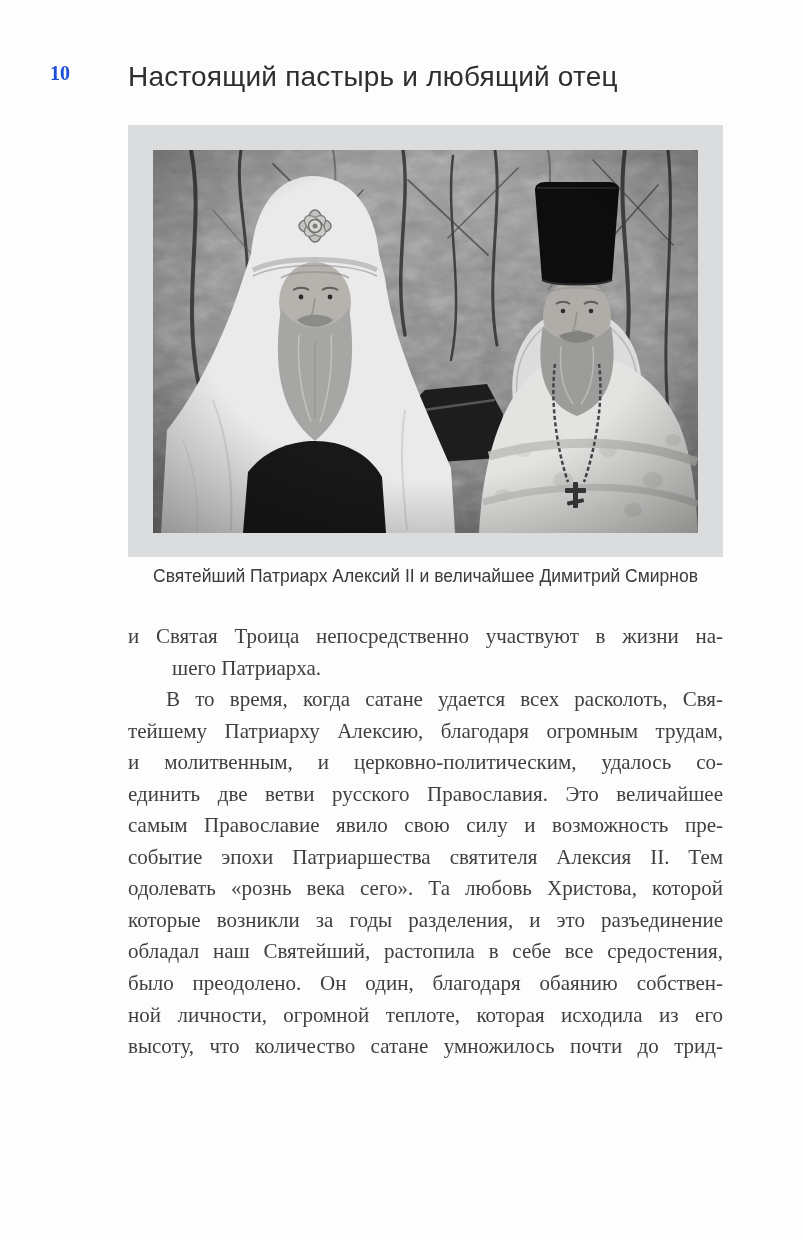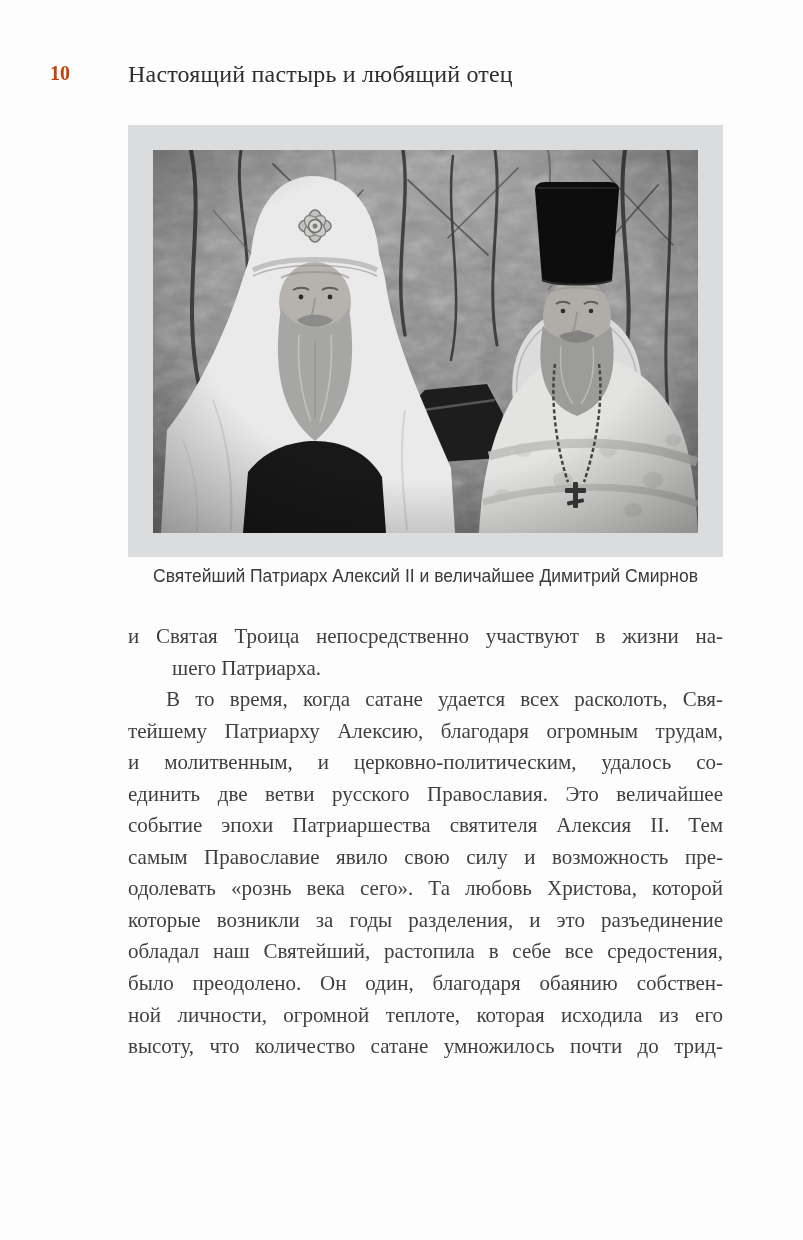--- a/index.html
+++ b/index.html
@@ -6,25 +6,25 @@
   body{
     width:803px;height:1240px;position:relative;
     background:#fdfdfd;
     font-family:"Liberation Serif",serif;
     color:#1d1d1d;overflow:hidden;
   }
   .page{position:absolute;inset:0;}
   
   .pagenum{
     position:absolute;left:50px;top:62px;
-    font-family:"Liberation Serif",serif;font-weight:bold;font-size:20px;color:#c2410c;
+    font-family:"Liberation Serif",serif;font-weight:bold;font-size:20px;color:#1d4ed8;
   }
   .runhead{
     position:absolute;left:128px;top:61px;
-    font-family:Liberation Serif, serif;font-size:24px;color:#2e2e2e;letter-spacing:.2px;
+    font-family:Liberation Sans, sans-serif;font-size:28px;color:#2e2e2e;letter-spacing:.2px;
   }
   
   .photo-frame{
     position:absolute;left:128px;top:125px;width:595px;height:432px;
     background:#dbdcde;
     display:flex;align-items:center;justify-content:center;
   }
   svg.photo{width:545px;height:383px;display:block;}
   .caption{
     position:absolute;left:128px;top:566px;width:595px;
@@ -184,22 +184,22 @@
     <figcaption class="caption">Святейший Патриарх Алексий II и величайшее Димитрий Смирнов</figcaption>
   </figure>
 
   <main class="bodytext">
     <div class="line">и Святая Троица непосредственно участвуют в жизни на-</div>
     <div class="line plain">шего Патриарха.</div>
     <div class="line indent">В то время, когда сатане удается всех расколоть, Свя-</div>
     <div class="line">тейшему Патриарху Алексию, благодаря огромным трудам,</div>
     <div class="line">и молитвенным, и церковно-политическим, удалось со-</div>
     <div class="line">единить две ветви русского Православия. Это величайшее</div>
+    <div class="line">самым Православие явило свою силу и возможность пре-</div>
     <div class="line">событие эпохи Патриаршества святителя Алексия II. Тем</div>
-    <div class="line">самым Православие явило свою силу и возможность пре-</div>
     <div class="line">одолевать «рознь века сего». Та любовь Христова, которой</div>
     <div class="line">которые возникли за годы разделения, и это разъединение</div>
     <div class="line">обладал наш Святейший, растопила в себе все средостения,</div>
     <div class="line">было преодолено. Он один, благодаря обаянию собствен-</div>
     <div class="line">ной личности, огромной теплоте, которая исходила из его</div>
     <div class="line">высоту, что количество сатане умножилось почти до трид-</div>
   </main>
 
 </div>
 

